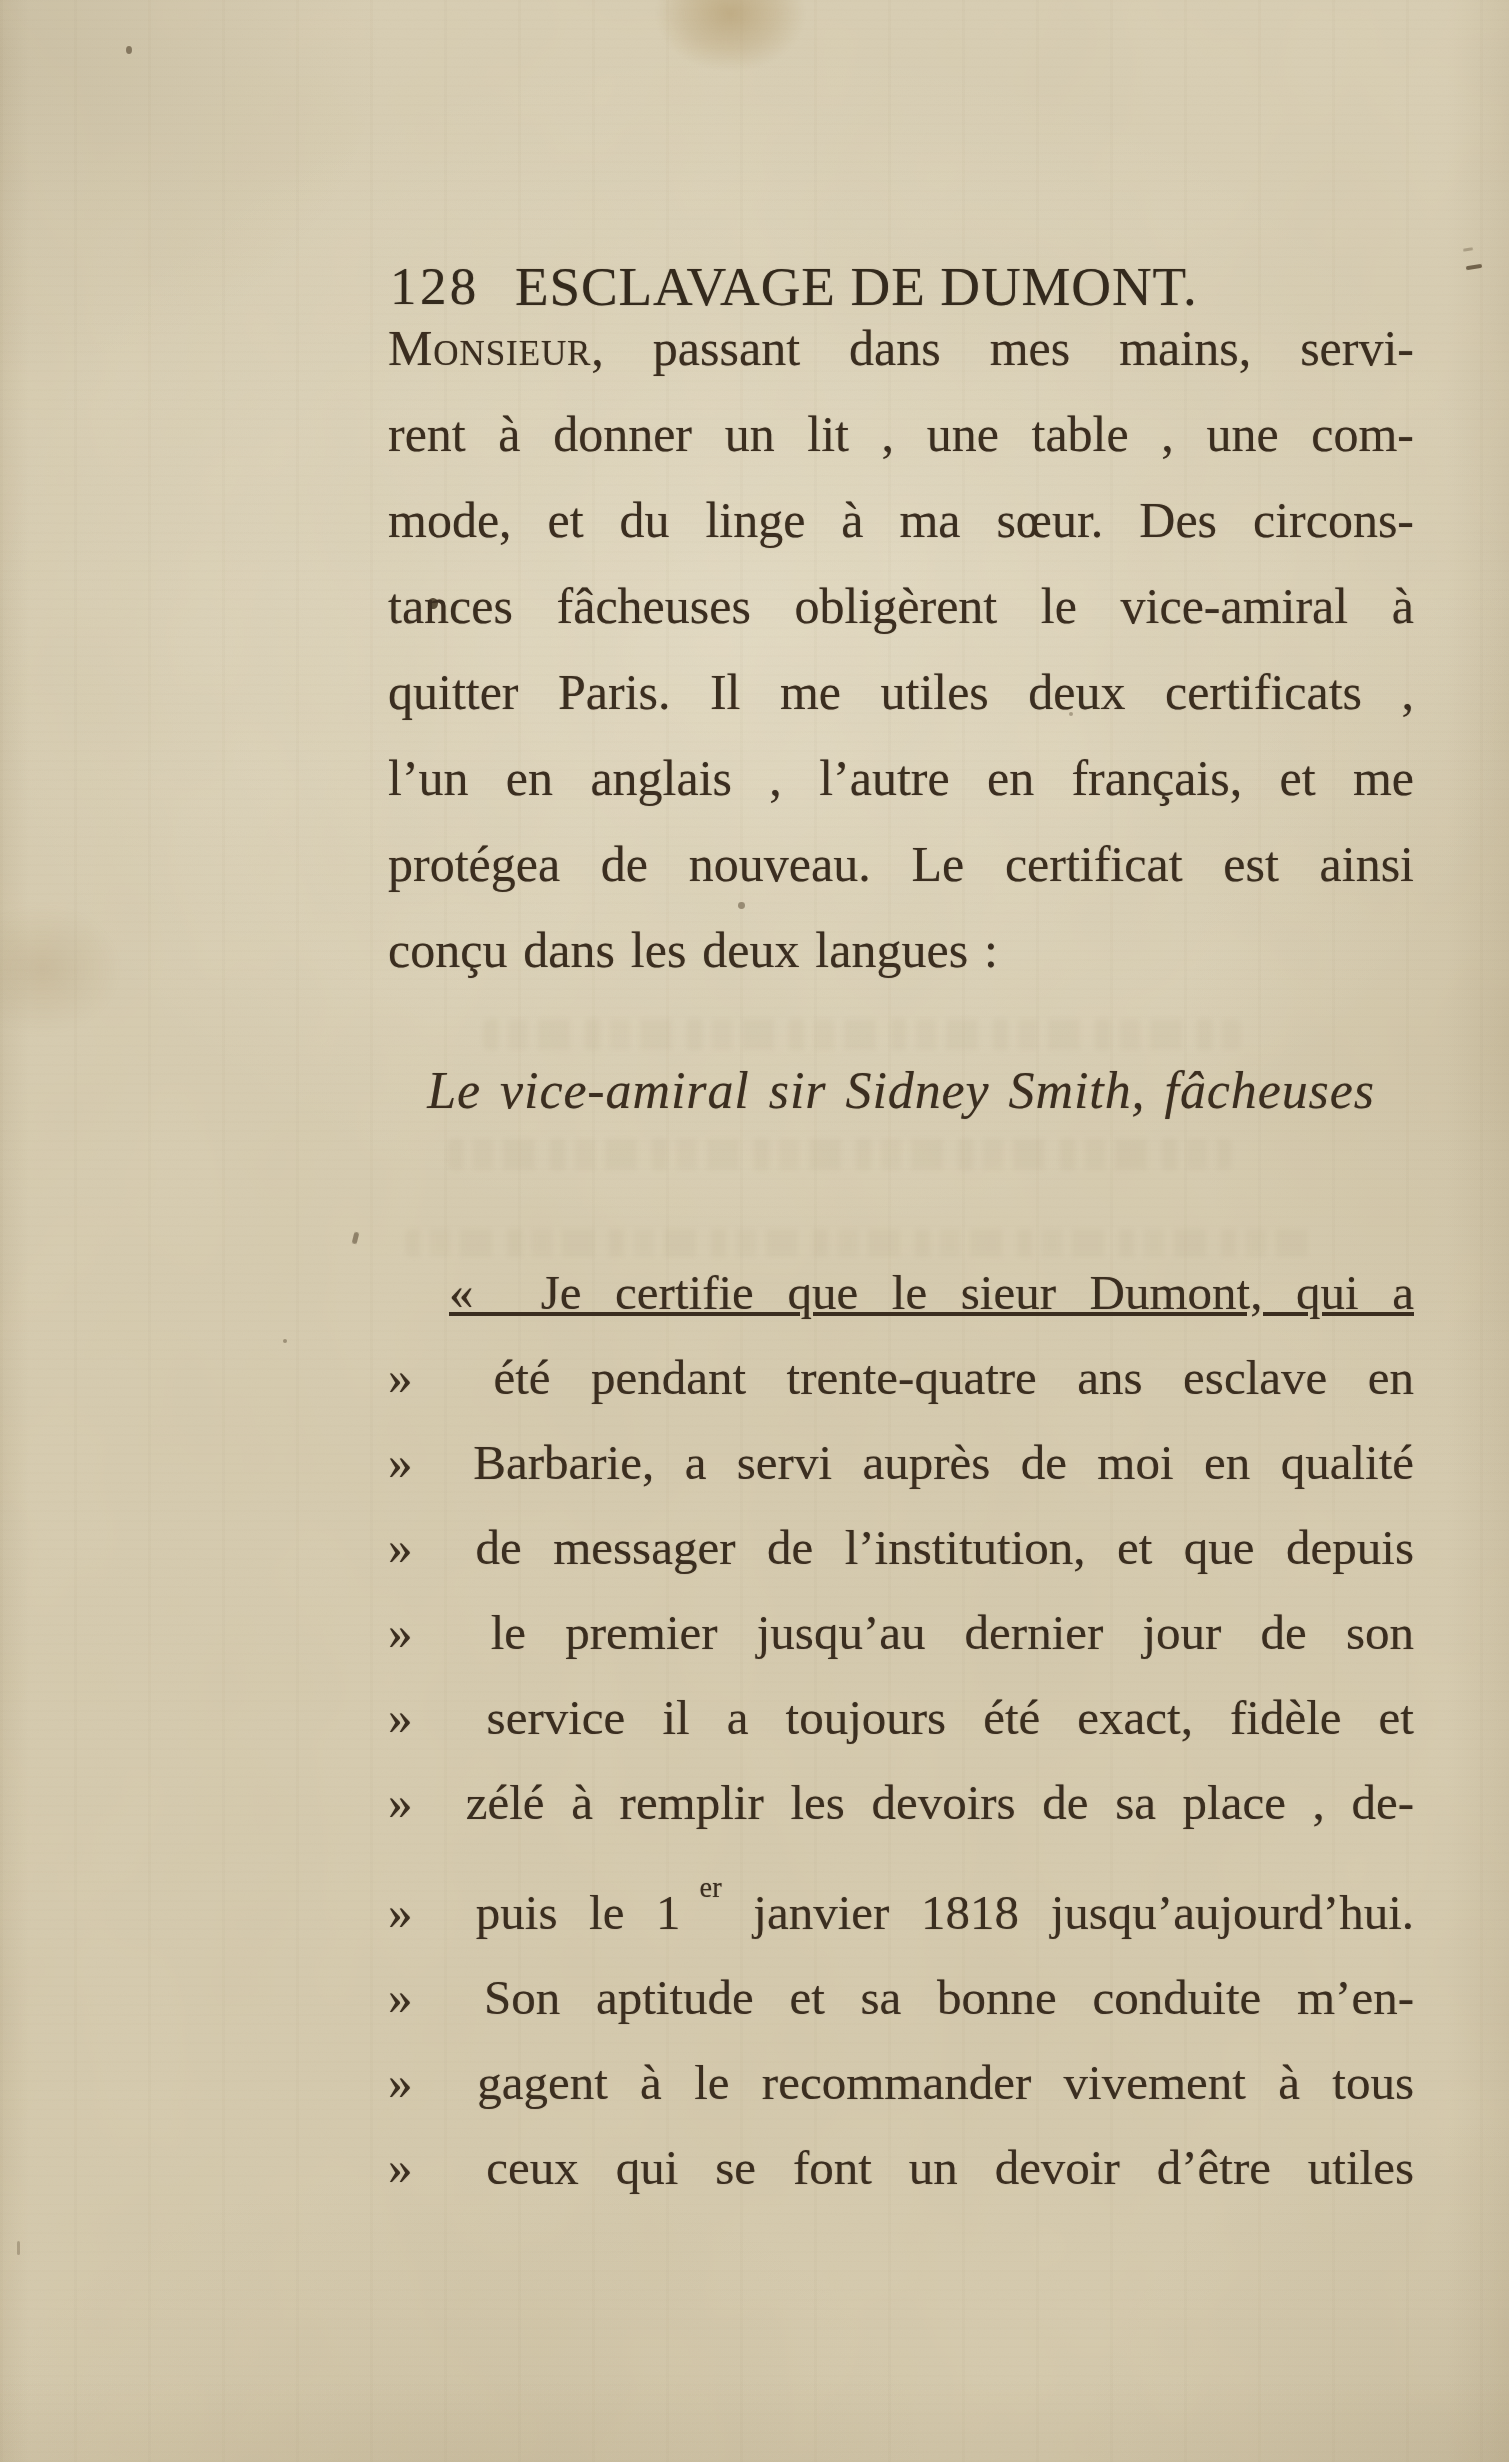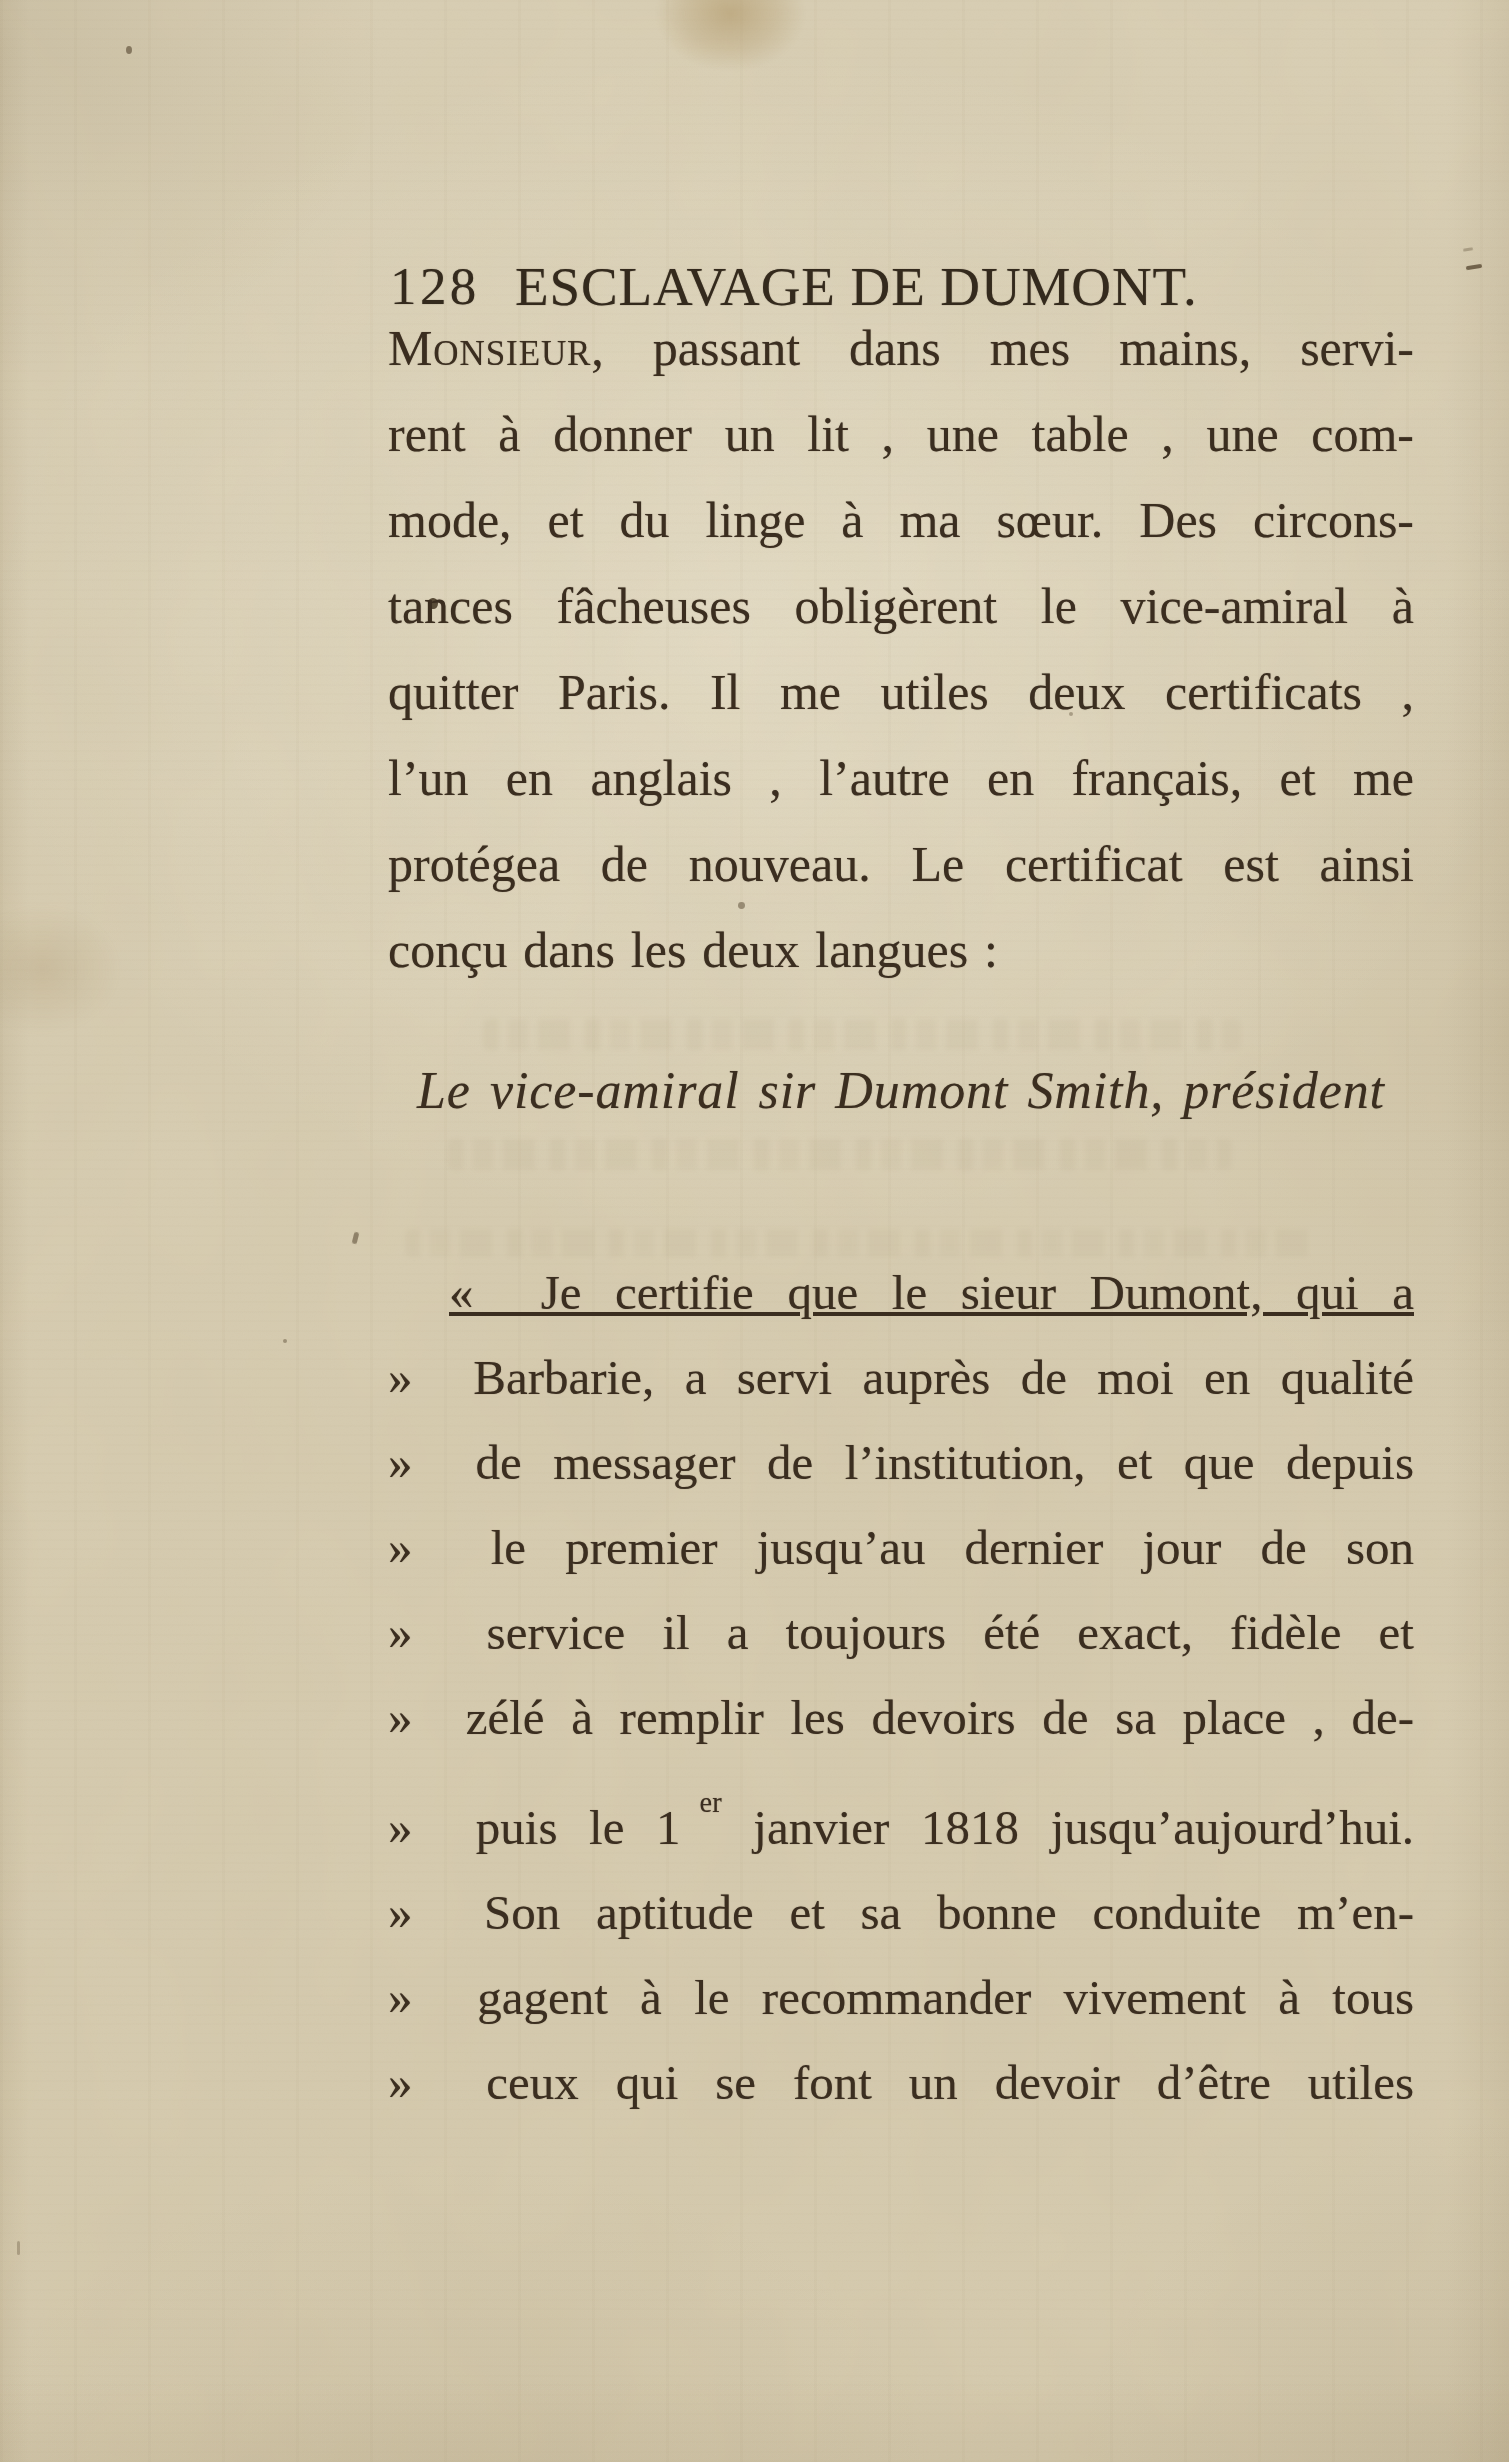--- a/index.html
+++ b/index.html
@@ -122,25 +122,26 @@
     <div class="line">rent à donner un lit , une table , une com-</div>
     <div class="line">mode, et du linge à ma sœur. Des circons-</div>
     <div class="line">tances fâcheuses obligèrent le vice-amiral à</div>
     <div class="line">quitter Paris. Il me utiles deux certificats ,</div>
     <div class="line">l’un en anglais , l’autre en français, et me</div>
     <div class="line">protégea de nouveau. Le certificat est ainsi</div>
     <div class="line last">conçu dans les deux langues :</div>
   </div>
 
   <div class="block heading">
-    <div class="hline">Le vice-amiral sir Dumont Smith, président</div>
+    <div class="hline">Le vice-amiral sir Sidney Smith, fâcheuses</div>
   </div>
 
   <div class="block quote">
     <div class="line indent">«&nbsp; Je certifie que le sieur Dumont, qui a</div>
+    <div class="line">»&nbsp; été pendant trente-quatre ans esclave en</div>
     <div class="line">»&nbsp; Barbarie, a servi auprès de moi en qualité</div>
     <div class="line">»&nbsp; de messager de l’institution, et que depuis</div>
     <div class="line">»&nbsp; le premier jusqu’au dernier jour de son</div>
     <div class="line">»&nbsp; service il a toujours été exact, fidèle et</div>
     <div class="line">»&nbsp; zélé à remplir les devoirs de sa place , de-</div>
     <div class="line"><span>»&nbsp; puis le 1</span><sup class="ord">er</sup><span> janvier 1818 jusqu’aujourd’hui.</span></div>
     <div class="line">»&nbsp; Son aptitude et sa bonne conduite m’en-</div>
     <div class="line">»&nbsp; gagent à le recommander vivement à tous</div>
     <div class="line">»&nbsp; ceux qui se font un devoir d’être utiles</div>
   </div>

